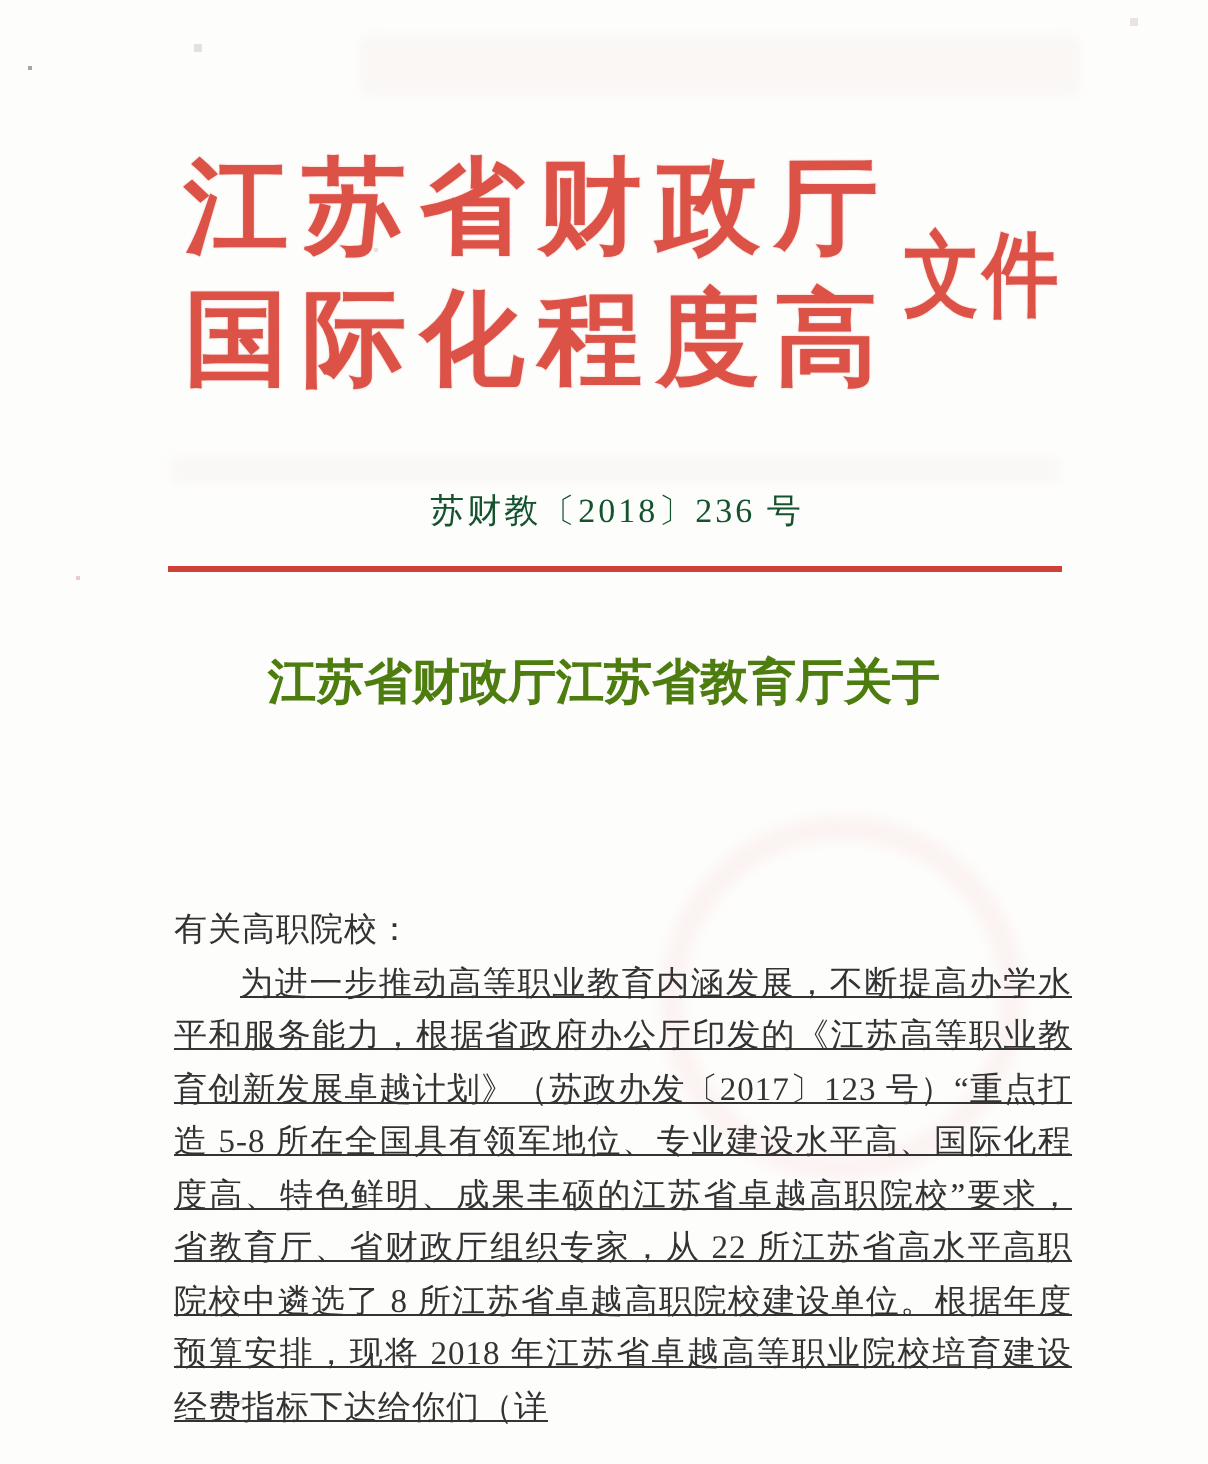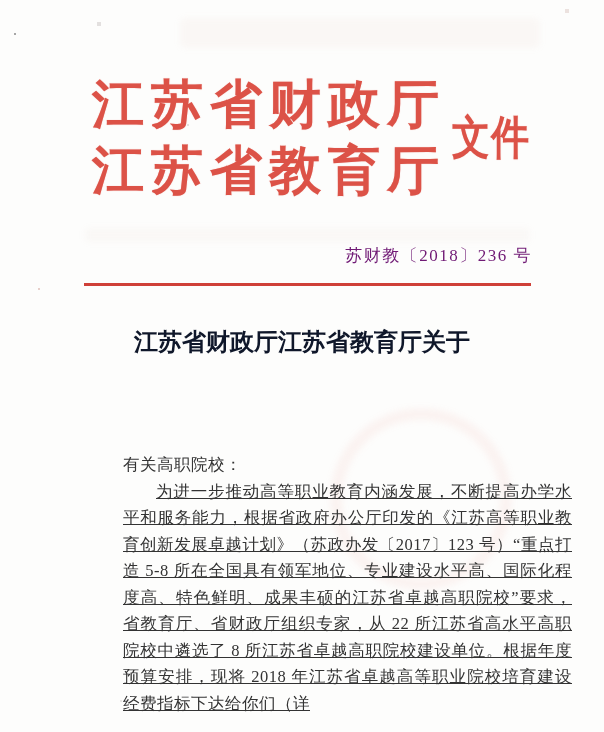--- a/index.html
+++ b/index.html
@@ -45,56 +45,55 @@
     margin-left: 6px;
     white-space: nowrap;
     text-shadow: 0 0 1px rgba(220, 82, 71, 0.45);
   }
   
   .doc-number {
     position: absolute;
     top: 244px;
     left: 85px;
     width: 447px;
-    text-align: right;
+    text-align: center;
     font-size: 17px;
     letter-spacing: 1.5px;
-    color: #701a75;
+    color: #14532d;
   }
   .red-rule {
     position: absolute;
     top: 283px;
     left: 84px;
     width: 447px;
     height: 3px;
     background: var(--rule-red);
   }
   
   .title {
     position: absolute;
     top: 325px;
     left: 57px;
     width: 490px;
     text-align: center;
     font-size: 24px;
     font-weight: 700;
     line-height: 34px;
-    color: #0f172a;
+    color: #4d7c0f;
   }
   
   .body-text {
     position: absolute;
     top: 452px;
     left: 87px;
     width: 449px;
     font-size: 16.5px;
     line-height: 26.5px;
     letter-spacing: 0.5px;
     color: var(--ink-black);
-    margin-left: 36px;
   }
   .paragraph {
     text-indent: 2em;
     text-align: justify;
     text-decoration: underline;
   }
   
   .seal-bleed {
     position: absolute;
     left: 330px;
@@ -149,21 +148,21 @@
 <div class="page">
 
   <div class="bleed-band-top"></div>
   <div class="bleed-band-mid"></div>
   <div class="seal-bleed"></div>
   <div class="specks"></div>
 
   <div class="letterhead">
     <div class="agency-names">
       <div class="agency-line">江苏省财政厅</div>
-      <div class="agency-line">江苏省教育厅</div>
+      <div class="agency-line">国际化程度高</div>
     </div>
     <div class="doc-word">文件</div>
   </div>
 
   <div class="doc-number">苏财教〔2018〕236 号</div>
 
   <div class="red-rule"></div>
 
   <div class="title">
     <div>江苏省财政厅江苏省教育厅关于</div>

